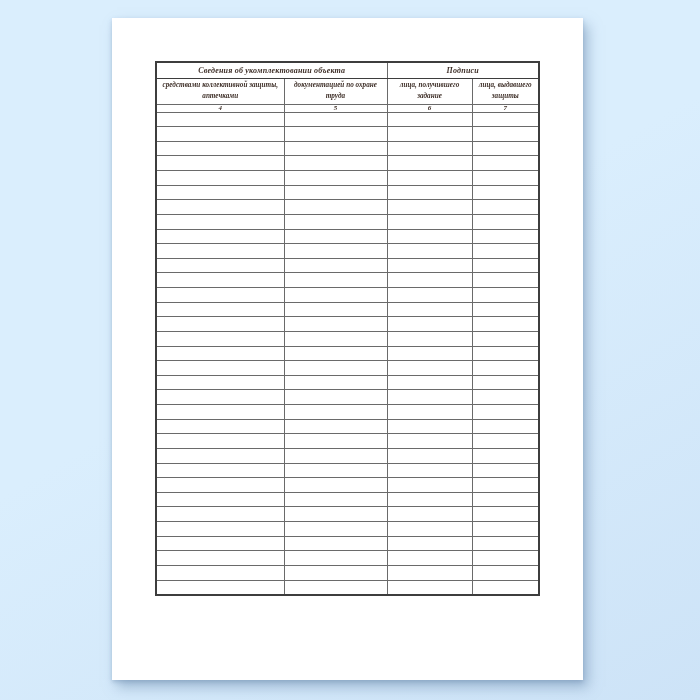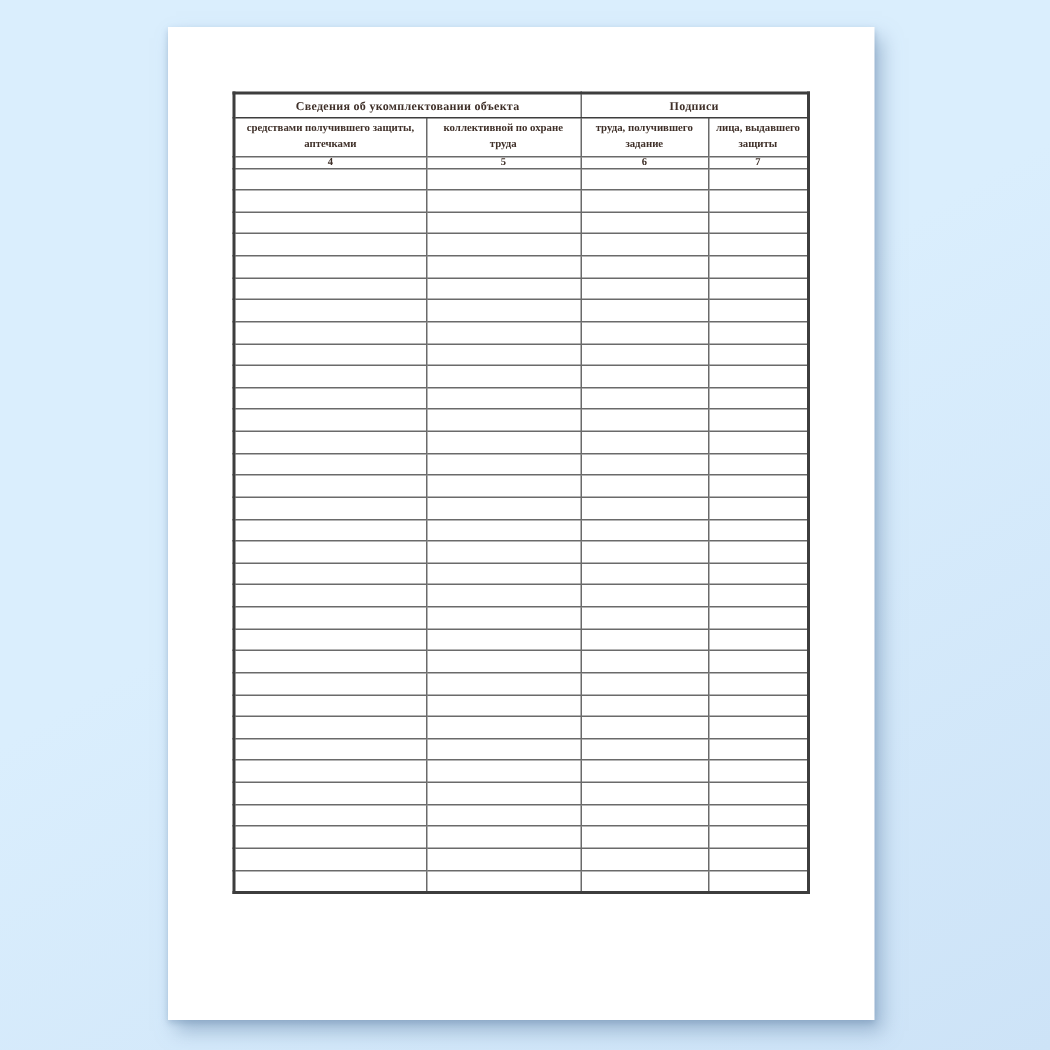--- a/index.html
+++ b/index.html
@@ -30,20 +30,21 @@
     box-shadow: 5px 7px 12px rgba(104, 136, 172, 0.50),
                 0 2px 4px rgba(104, 136, 172, 0.35);
   }
   table.grid {
     position: absolute;
     left: 43px; top: 43px;
     width: 383px;
     border-collapse: collapse;
     table-layout: fixed;
     color: var(--ink);
+    font-style: italic;
   }
   table.grid th, table.grid td {
     border: 1px solid var(--line);
     padding: 0;
     text-align: center;
     vertical-align: middle;
     font-weight: bold;
     overflow: hidden;
   }
   table.grid { border: 2px solid var(--line-dark); }
@@ -82,25 +83,25 @@
         <col id="col-1" style="width: 103px;">
         <col id="col-2" style="width: 85px;">
         <col id="col-3" style="width: 67px;">
       </colgroup>
       <thead>
         <tr class="row-groups">
           <th colspan="2">Сведения об укомплектовании объекта</th>
           <th colspan="2">Подписи</th>
         </tr>
         <tr class="row-subheads">
-          <th>средствами получившего защиты,
+          <th>средствами коллективной защиты,
 аптечками</th>
-          <th>коллективной по охране
+          <th>документацией по охране
 труда</th>
-          <th>труда, получившего
+          <th>лица, получившего
 задание</th>
           <th>лица, выдавшего
 защиты</th>
         </tr>
         <tr class="row-numbers">
           <th>4</th>
           <th>5</th>
           <th>6</th>
           <th>7</th>
         </tr>

